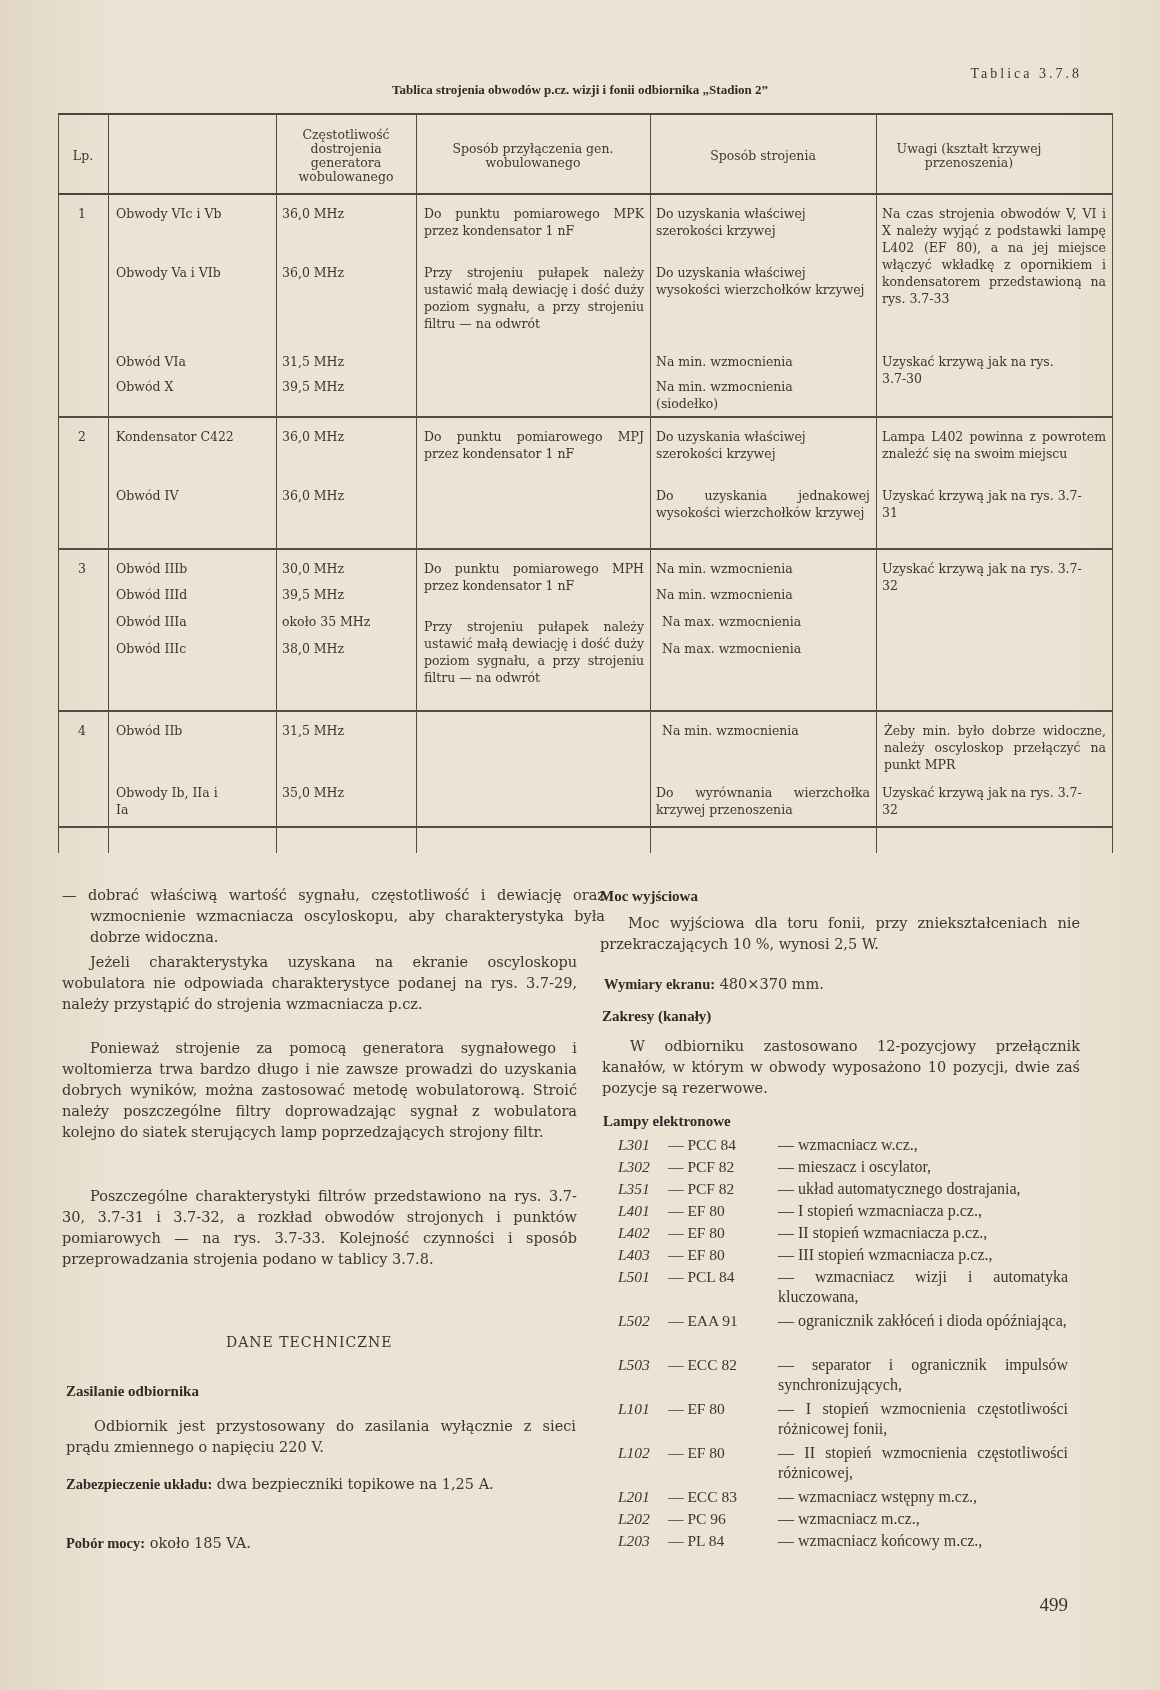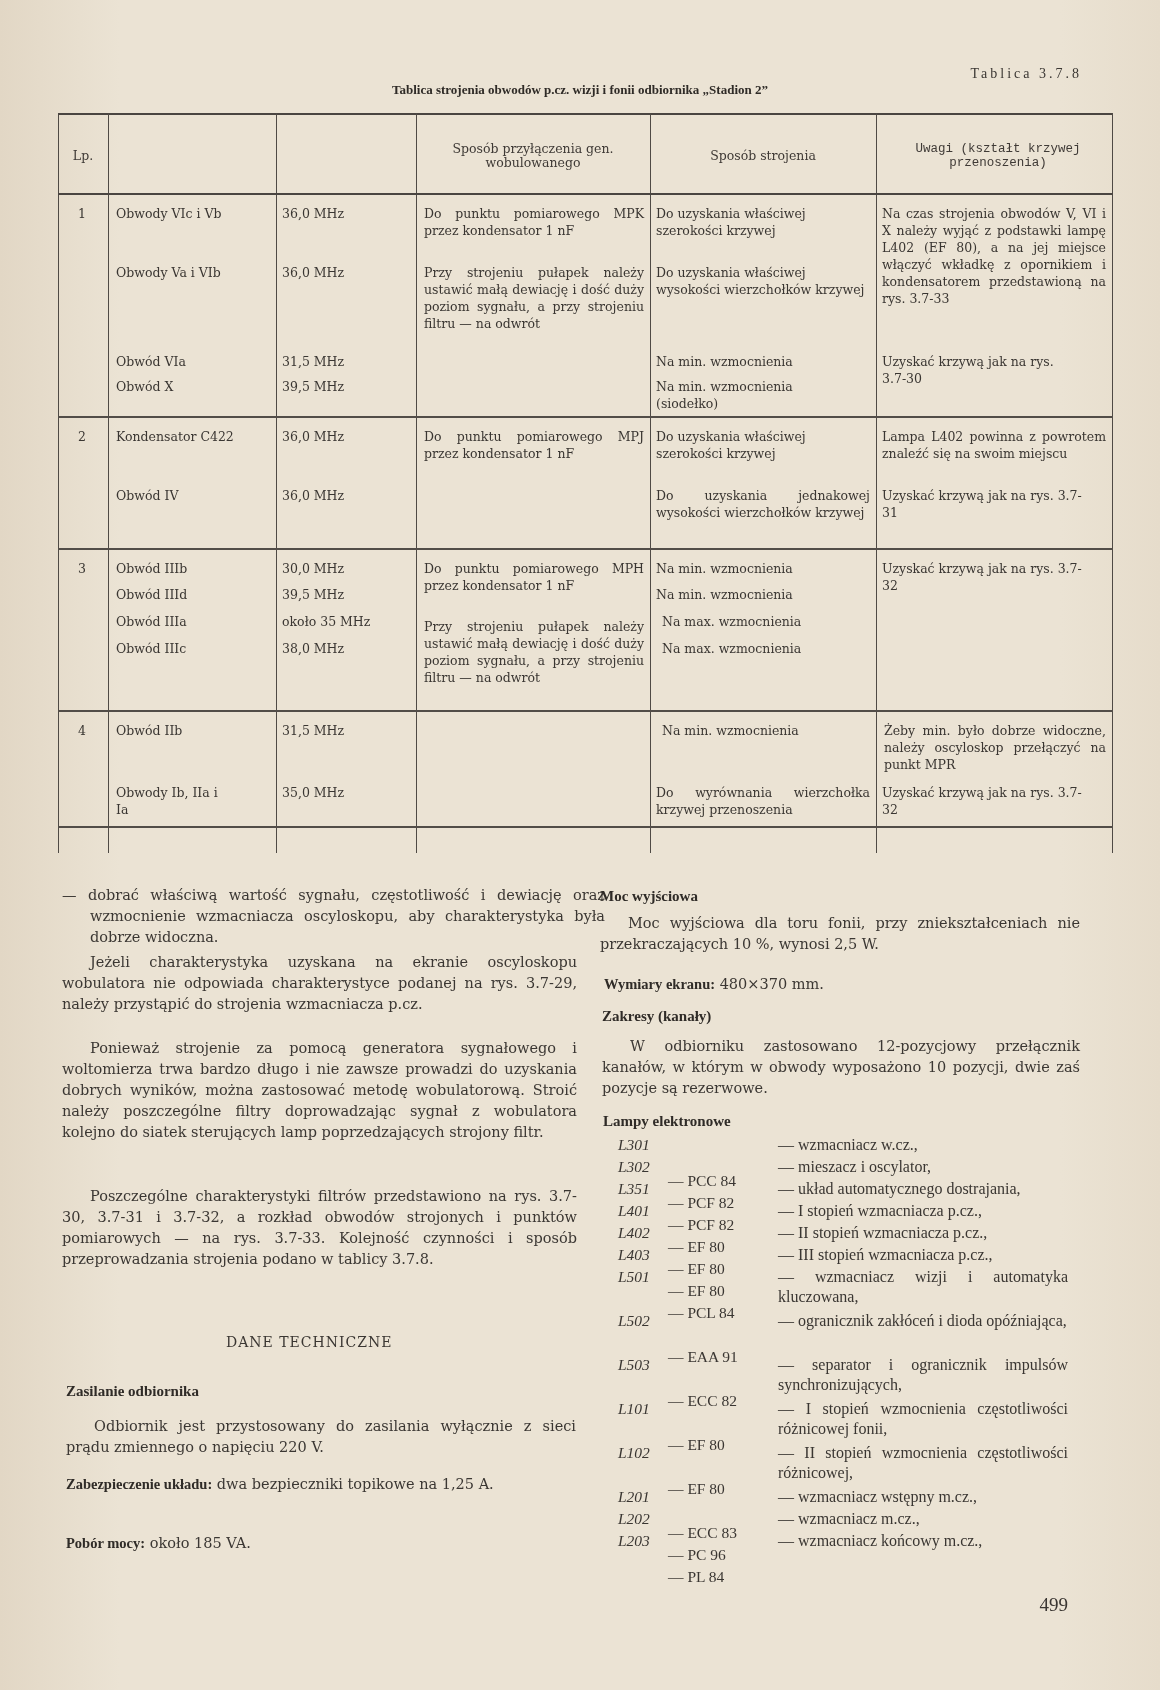--- a/index.html
+++ b/index.html
@@ -34,21 +34,21 @@
   .row-sep { position: absolute; height: 2px; background: #524d48; }
   .body-text {
     position: absolute; font-size: 14.5px; line-height: 21px; color: #3b3733; text-align: justify;
   }
   .indent { text-indent: 28px; }
   .hang { padding-left: 28px; text-indent: -28px; }
   .sec-heading { position: absolute; font-weight: bold; font-family: "Liberation Serif", serif; font-size: 15px; color: #2f2b27; }
   .center-heading { position: absolute; font-size: 14px; letter-spacing: 1px; }
   .lamp-row { position: absolute; font-size: 14.5px; line-height: 20px; }
   .lamp-id { position: absolute; left: 0; font-style: italic; font-family: "Liberation Serif", serif; font-size: 15.5px; text-align: right; }
-  .lamp-type { position: absolute; left: 50px; font-family: "Liberation Serif", serif; font-size: 15.5px; margin-top: 36px; }
+  .lamp-type { position: absolute; left: 50px; font-family: "Liberation Serif", serif; font-size: 15.5px; }
   .lamp-desc { position: absolute; left: 160px; width: 290px; font-family: "Liberation Serif", serif; font-size: 16px; text-align: justify; }
   .page-number { right: 92px; top: 1594px; font-family: "Liberation Serif", serif; font-size: 19px; color: #3a3632; }
   b.lead { font-family: "Liberation Serif", serif; font-weight: bold; color: #2f2b27; }
 </style>
 </head>
 <body>
 
 <div class="abs table-label">Tablica 3.7.8</div>
 <div class="abs table-title">Tablica strojenia obwodów p.cz. wizji i fonii odbiornika „Stadion 2”</div>
 
@@ -58,23 +58,24 @@
   <div class="col-line" style="left:0;top:2px;"></div>
   <div class="col-line" style="left:50px;"></div>
   <div class="col-line" style="left:218px;"></div>
   <div class="col-line" style="left:358px;"></div>
   <div class="col-line" style="left:592px;"></div>
   <div class="col-line" style="left:818px;"></div>
   <div class="col-line" style="left:1054px;"></div>
 
   <div class="hdr">
     <div class="hcell" style="left:0;width:50px;">Lp.</div>
+    <div class="hcell" style="left:222px;width:132px;">Częstotliwość dostrojenia generatora wobulowanego</div>
     <div class="hcell" style="left:362px;width:226px;">Sposób przyłączenia gen. wobulowanego</div>
     <div class="hcell" style="left:596px;width:218px;">Sposób strojenia</div>
-    <div class="hcell" style="left:826px;width:228px;font-family:Liberation Mono, monospace;">Uwagi (kształt krzywej przenoszenia)</div>
+    <div class="hcell" style="left:797px;width:228px;">Uwagi (kształt krzywej przenoszenia)</div>
   </div>
 
   <div class="cell" style="left:20px;top:92px;">1</div>
   <div class="cell" style="left:58px;top:92px;width:158px;">Obwody VIc i Vb</div>
   <div class="cell" style="left:58px;top:151px;width:158px;">Obwody Va i VIb</div>
   <div class="cell" style="left:58px;top:240px;width:158px;">Obwód VIa</div>
   <div class="cell" style="left:58px;top:265px;width:158px;">Obwód X</div>
   <div class="cell" style="left:224px;top:92px;">36,0 MHz</div>
   <div class="cell" style="left:224px;top:151px;">36,0 MHz</div>
   <div class="cell" style="left:224px;top:240px;">31,5 MHz</div>

